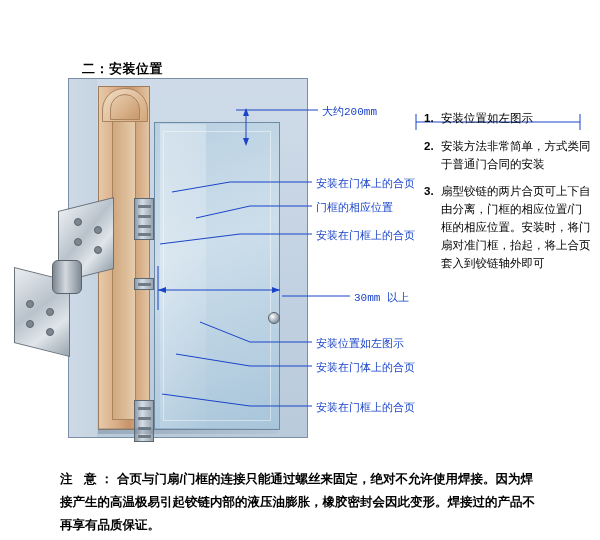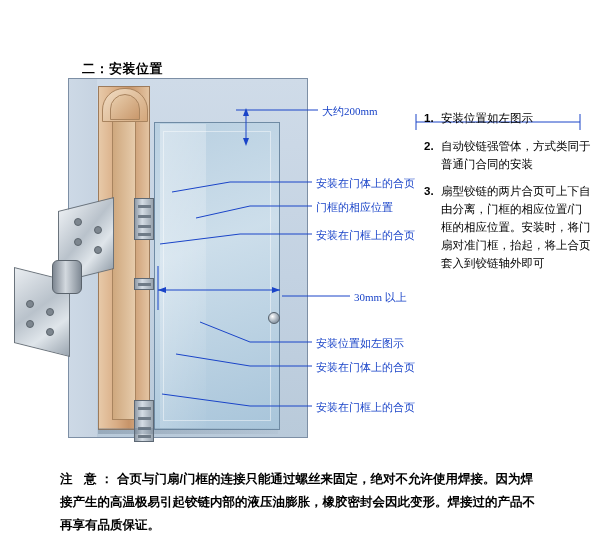--- a/index.html
+++ b/index.html
@@ -200,21 +200,21 @@
     width: 600px; height: 540px;
     pointer-events: none;
   }
 
   
   .lbl {
     position: absolute;
     font-size: 11px;
     color: #1a44c8;
     white-space: nowrap;
-    font-family: Liberation Serif, serif;
+    font-family: Liberation Mono, monospace;
   }
   .lbl-dark {
     position: absolute;
     font-size: 11px;
     color: #111111;
     white-space: nowrap;
   }
 
   
   #notes {
@@ -350,21 +350,21 @@
   <div class="lbl" style="left:316px; top:306px;">安装在门体上的合页</div>
   <div class="lbl" style="left:316px; top:346px;">安装在门框上的合页</div>
 
   <div id="notes">
     <div class="note">
       <div class="num">1.</div>
       <div class="txt">安装位置如左图示</div>
     </div>
     <div class="note">
       <div class="num">2.</div>
-      <div class="txt">自动铰链强管体，方式类同于普通门合同的安装</div>
+      <div class="txt">安装方法非常简单，方式类同于普通门合同的安装</div>
     </div>
     <div class="note">
       <div class="num">3.</div>
       <div class="txt">扇型铰链的两片合页可上下自由分离，门框的相应位置/门框的相应位置。安装时，将门扇对准门框，抬起，将上合页套入到铰链轴外即可</div>
     </div>
   </div>
 
   <div id="caution">
     <span class="head">注  意：</span><span>合页与门扇/门框的连接只能通过螺丝来固定，绝对不允许使用焊接。因为焊接产生的高温极易引起铰链内部的液压油膨胀，橡胶密封会因此变形。焊接过的产品不再享有品质保证。</span>
   </div>

